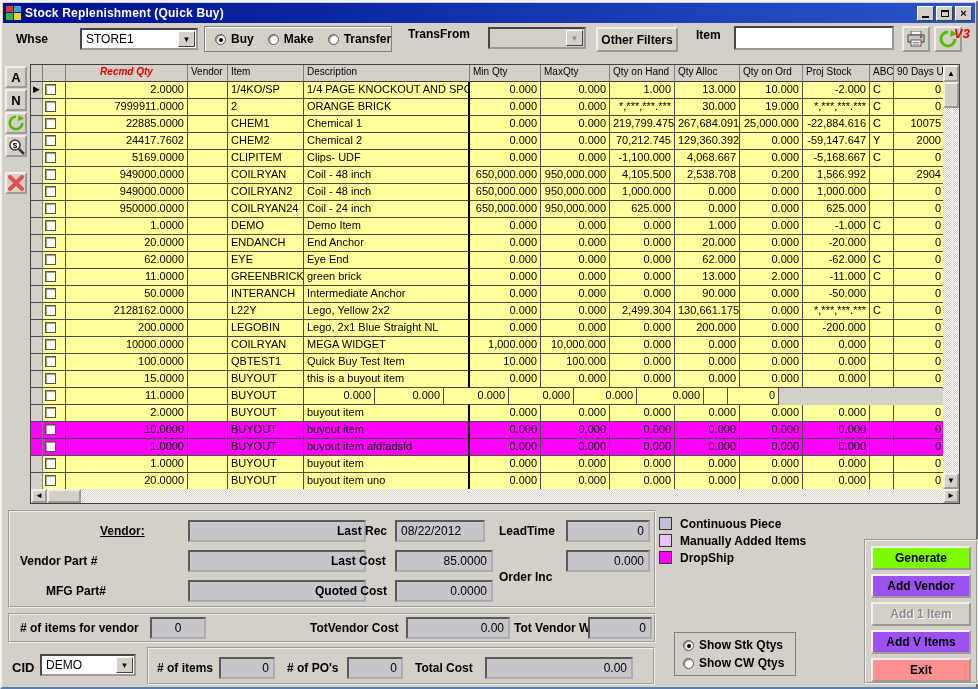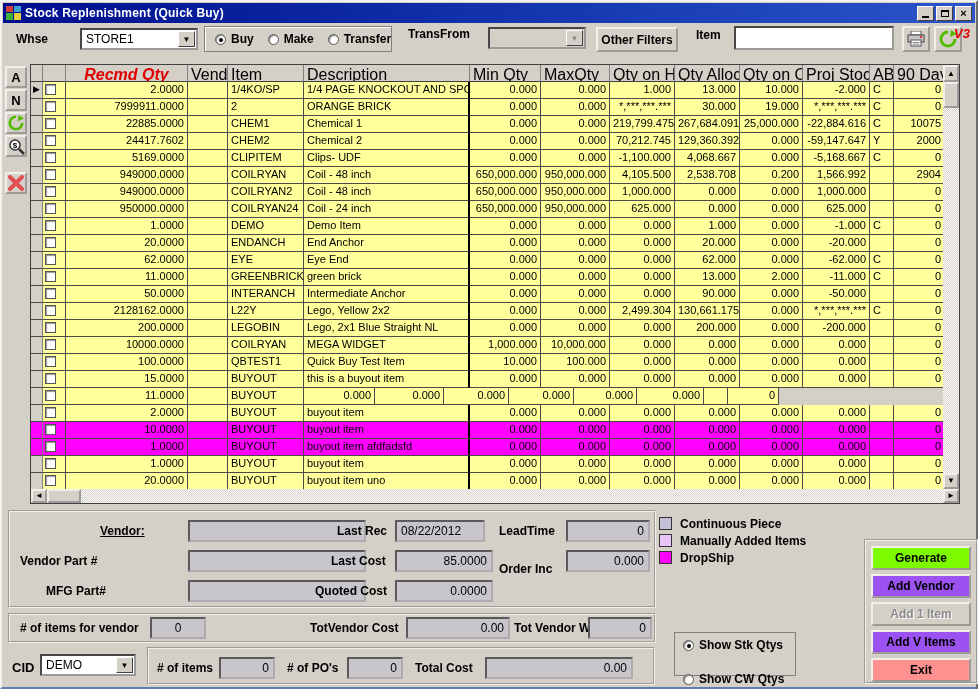--- a/index.html
+++ b/index.html
@@ -42,21 +42,21 @@
   .input { background:#fff; border:2px inset #9a9a9a; font-size:12px; }
   .v3 { position:absolute; right:4px; top:2px; color:#e00000; font-weight:bold; font-style:italic; font-size:13px; }
   
   .side-btn { position:absolute; left:3px; width:22px; height:22px; background:#d4d0c8;
               border:2px outset #f0efe9; display:flex; align-items:center; justify-content:center;
               font-weight:bold; font-size:13px; }
   
   .grid { position:absolute; left:28px; top:62px; width:930px; height:440px; background:#d4d0c8; border:1px solid #404040; }
   .hdr-row,.grid-row { display:flex; height:17px; }
   .hcell { background:#d4d0c8; border-right:1px solid #808080; border-bottom:1px solid #404040;
-           font-size:16px; padding:1px 3px 0; white-space:nowrap; overflow:hidden; }
+           font-size:10px; padding:1px 3px 0; white-space:nowrap; overflow:hidden; }
   .hcell.recmd-h { color:#e00000; font-weight:bold; font-style:italic; text-align:center; }
   .cell { border-right:1px solid #4a4a4a; border-bottom:1px solid #4a4a4a; font-size:11px;
           padding:1px 3px 0; white-space:nowrap; overflow:hidden; background:#ffff9c; }
   .cell.r { text-align:right; } .cell.l { text-align:left; }
   .grid-row.hl .cell { background:#ff00ff; }
   .cell.ind { background:#d4d0c8; border-right:1px solid #808080; padding:0; text-align:center; font-size:9px; line-height:15px; }
   .cell.split { border-right:2px solid #000; }
   .chkbox { width:11px; height:11px; background:#fff; border:1px solid #555; box-shadow:inset 1px 1px 1px #999; display:block; margin:1px 0 0 1px; }
   
   .sb-btn { position:absolute; background:#d4d0c8; border:2px outset #f0efe9; font-size:8px; color:#000;
@@ -642,21 +642,21 @@
 
     <span class="flabel" style="left:327px;top:12px;">Last Rec</span>
     <div class="field" style="left:385px;top:8px;width:90px;height:22px;">08/22/2012</div>
     <span class="flabel" style="left:321px;top:42px;">Last Cost</span>
     <div class="field r" style="left:385px;top:38px;width:98px;height:22px;">85.0000</div>
     <span class="flabel" style="left:305px;top:72px;">Quoted Cost</span>
     <div class="field r" style="left:385px;top:68px;width:98px;height:22px;">0.0000</div>
 
     <span class="flabel" style="left:489px;top:12px;">LeadTime</span>
     <div class="field r" style="left:556px;top:8px;width:84px;height:22px;">0</div>
-    <span class="flabel" style="left:489px;top:50px;">Order Inc</span>
+    <span class="flabel" style="left:489px;top:58px;">Order Inc</span>
     <div class="field r" style="left:556px;top:38px;width:84px;height:22px;">0.000</div>
   </div>
 
   <div id="legend" style="position:absolute;left:657px;top:513px;">
       <div class="legend-item">
         <span class="legend-sw" style="background: rgb(195, 192, 214);"></span>
         <span>Continuous Piece</span>
       </div>
       <div class="legend-item">
         <span class="legend-sw" style="background: rgb(232, 196, 248);"></span>
@@ -685,21 +685,21 @@
   <div class="panel" style="left:145px;top:645px;width:508px;height:38px;">
     <span class="flabel" style="left:8px;top:12px;"># of items</span>
     <div class="field r" style="left:70px;top:8px;width:56px;height:22px;">0</div>
     <span class="flabel" style="left:138px;top:12px;"># of PO's</span>
     <div class="field r" style="left:198px;top:8px;width:56px;height:22px;">0</div>
     <span class="flabel" style="left:266px;top:12px;">Total Cost</span>
     <div class="field r" style="left:336px;top:8px;width:148px;height:22px;">0.00</div>
   </div>
 
   <div class="panel" style="left:672px;top:630px;width:122px;height:44px;border:1px solid #808080;">
-    <div id="qty-radios" style="padding:5px 0 0 8px;display:flex;flex-direction:column;gap:20px;">
+    <div id="qty-radios" style="padding:5px 0 0 8px;display:flex;flex-direction:column;gap:4px;">
         <div class="radio">
           <span class="dot on"></span>
           <span>Show Stk Qtys</span>
         </div>
         <div class="radio">
           <span class="dot"></span>
           <span>Show CW Qtys</span>
         </div>
       </div>
   </div>

